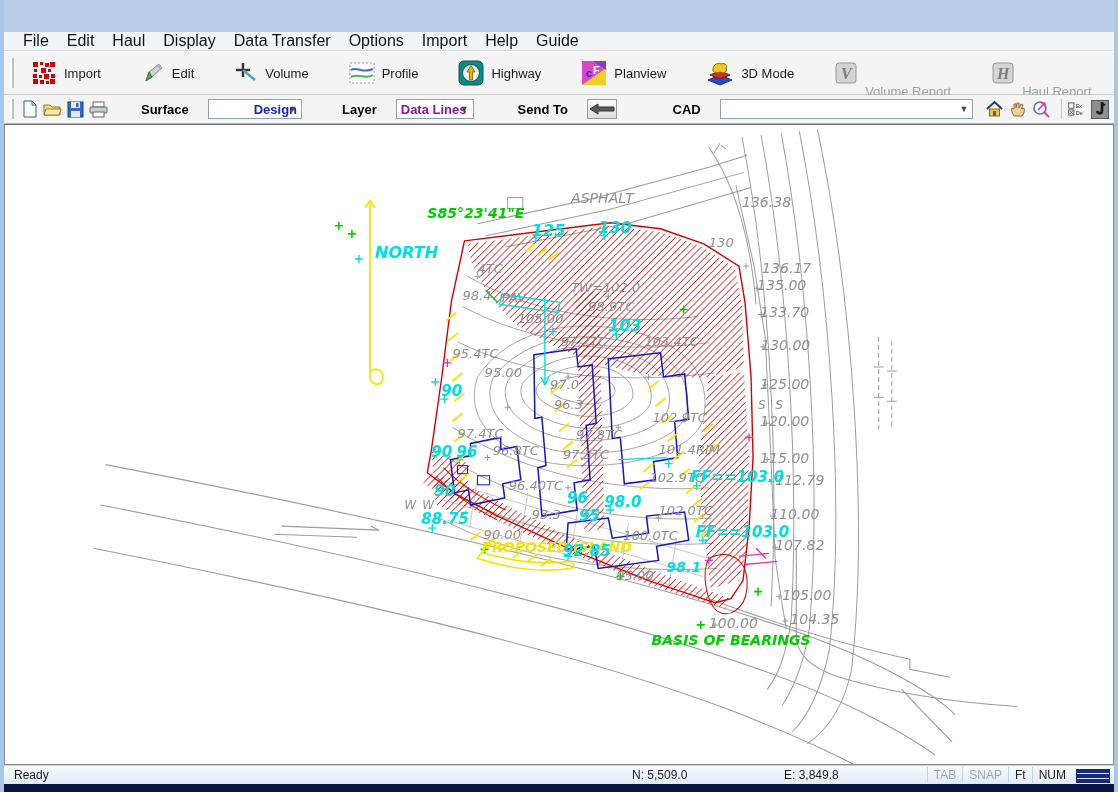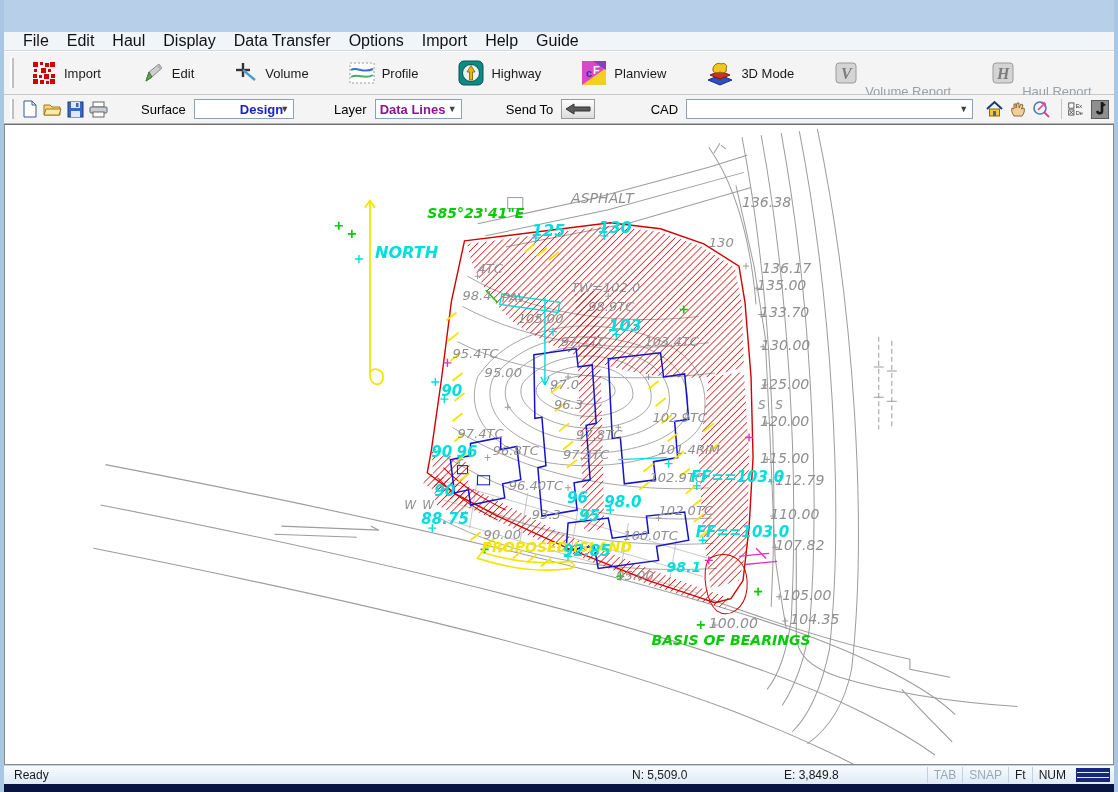--- a/index.html
+++ b/index.html
@@ -27,42 +27,42 @@
     border-top:1px solid #fff; border-bottom:1px solid #c8c8c8; display:flex; align-items:center; }
   #toolbar1 .grip, #toolbar2 .grip { width:4px; height:70%; border-left:2px solid #fff; border-right:2px solid #c0c0c0; margin:0 8px 0 6px; }
   .tb-btn { display:flex; align-items:center; gap:7px; padding:3px 8px; margin-right:22px; border:1px solid transparent;justify-content:space-between; }
   .tb-btn .lbl { font-size:13px; color:#1a1a1a; white-space:nowrap; }
   .tb-btn.disabled .lbl { color:#9aa0a6;margin-top:36px; }
   .tb-btn svg { display:block; }
   
   #toolbar2 { position:absolute; left:0; top:95px; width:1110px; height:29px; background:#f4f4f4;
     border-bottom:1px solid #b5b5b5; display:flex; align-items:center; }
   .ico18 { width:19px; height:19px; margin-right:5px; display:flex; align-items:center; justify-content:center; }
-  .tb2-label { font-size:13px; font-weight:normal; color:#000; margin:0 8px; white-space:nowrap; }
+  .tb2-label { font-size:13px; font-weight:bold; color:#000; margin:0 19px; white-space:nowrap; }
   .combo { height:20px; background:#fff; border:1px solid #8ca0b3; display:flex; align-items:center;
     padding:0 4px; font-size:13px; font-weight:bold; position:relative; }
   .combo .arrow { position:absolute; right:4px; color:#444; font-size:9px; }
   .combo.surface { width:120px; color:#1823c8;padding-left:45px; }
   .combo.layer { width:118px; color:#8a1790; }
   .combo.cad { width:398px; color:#222; }
   .sendto-btn { width:46px; height:20px; border:1px solid #9a9a9a; background:linear-gradient(#fdfdfd,#dcdcdc);
     display:flex; align-items:center; justify-content:center; }
   .vsep { width:1px; height:20px; background:#c6c6c6; margin:0 5px; }
   
   #canvas { position:absolute; left:0; top:124px; width:1110px; height:641px; background:#fff;
     border:1px solid #8a8a8a; border-top-color:#6f6f6f; }
   #cad-svg { width:100%; height:100%; display:block; }
   
   #statusbar { position:absolute; left:0; top:765px; width:1110px; height:19px;
     background:linear-gradient(#f7fbff,#dfeaf5); border-top:1px solid #c3d3e3;
     font-size:12px; color:#1a1a1a; }
   #statusbar .ready { position:absolute; left:10px; top:2px; }
   #statusbar .coord-n { position:absolute; left:628px; top:2px; }
   #statusbar .coord-e { position:absolute; left:780px; top:2px; }
-  #status-panels { position:absolute; right:4px; top:1px; display:flex; align-items:center; height:16px; }
+  #status-panels { position:absolute; right:4px; top:1px; display:flex; align-items:flex-end; height:16px; }
   .spanel { padding:0 6px; border-left:1px solid #c3d0dd; height:16px; line-height:16px; }
   .spanel.dim { color:#9aa7b5; }
   .grip-bars { width:34px; height:14px; margin-left:4px;
     background:repeating-linear-gradient(#16277e 0 2px,#16277e 2px 3px,#dfeaf5 3px 4.5px); border:1px solid #16277e; }
   #bottom-frame { position:absolute; left:0; top:784px; width:1110px; height:8px; background:#0a1440; }
 </style>
 </head>
 <body>
 
 <div id="window">

